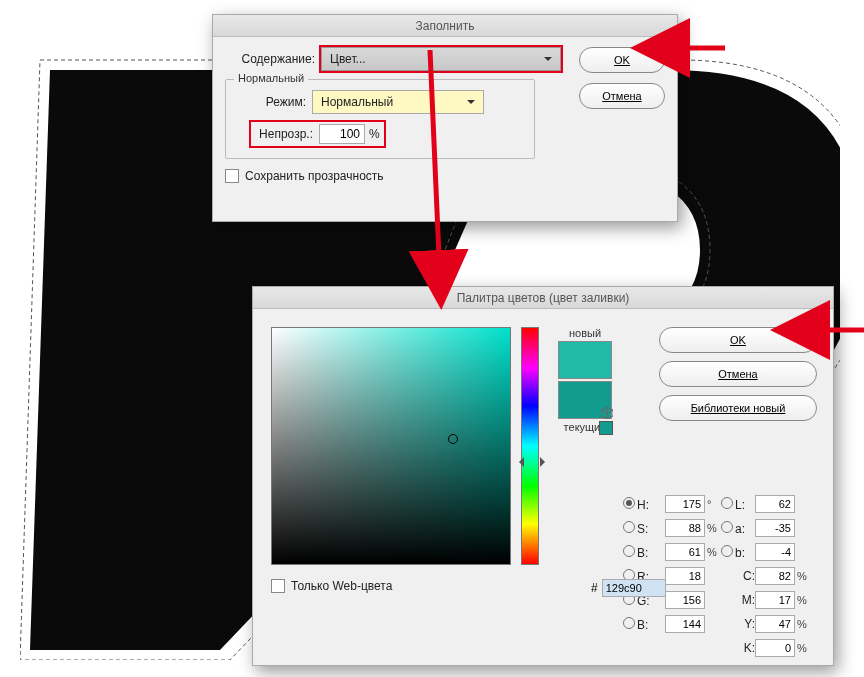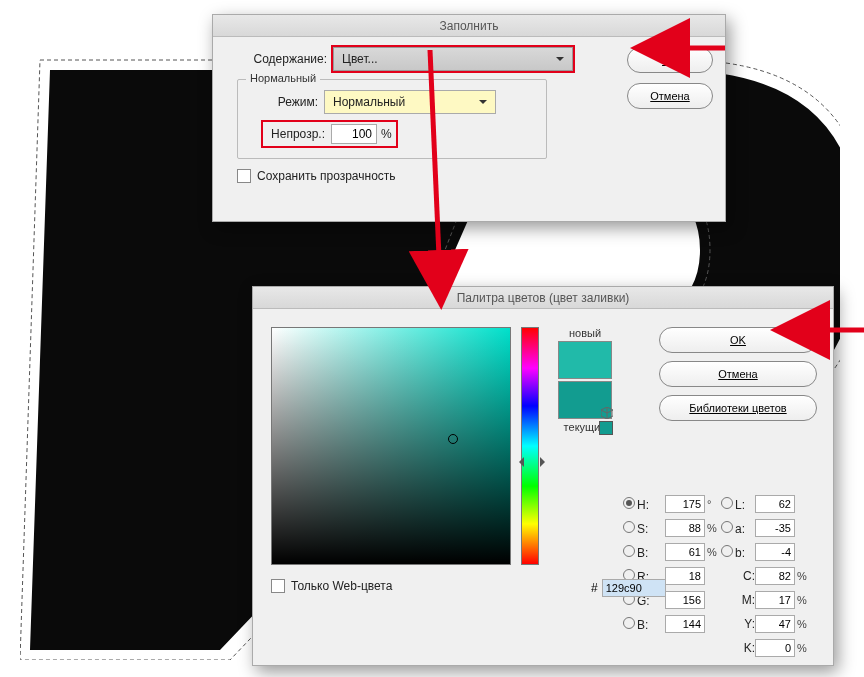--- a/index.html
+++ b/index.html
@@ -7,22 +7,22 @@
 
   
   .bg-shape { position: absolute; top: 20px; left: 20px; width: 820px; height: 640px; }
   .bg-shape svg { width: 100%; height: 100%; }
 
   
   .dialog { position: absolute; background: #f0f0f0; border: 1px solid #aaa; box-shadow: 4px 6px 16px rgba(0,0,0,.4); }
   .dialog-title { height: 22px; line-height: 22px; text-align: center; font-size: 12px; color: #555; background: linear-gradient(#e8e8e8,#d8d8d8); border-bottom: 1px solid #bbb; }
 
   
-  .fill-dlg { top: 14px; left: 212px; width: 514px; height: 208px; }
-  .fill-body { padding: 10px 24px; position: relative; height: 184px; }
+  .fill-dlg { top: 14px; left: 212px; width: 466px; height: 208px; }
+  .fill-body { padding: 10px 12px; position: relative; height: 184px; }
 
   .row { display: flex; align-items: center; margin-bottom: 8px; font-size: 12px; color: #222; }
   .lbl { text-align: right; margin-right: 6px; }
 
   .dropdown { display: flex; align-items: center; justify-content: space-between;
     background: linear-gradient(#d8d8d8,#c8c8c8); border: 1px solid #999; height: 24px;
     padding: 0 22px 0 8px; font-size: 12px; position: relative; cursor: pointer; }
   .dropdown::after { content: ""; position: absolute; right: 8px; top: 9px; border: 4px solid transparent; border-top-color: #333; }
 
   .content-dd { width: 240px; }
@@ -151,21 +151,21 @@
     <div class="cube-icon">
       <svg viewBox="0 0 12 12">
           <path d="M6 0 L12 3 L12 9 L6 12 L0 9 L0 3 Z M6 0 L6 6 L12 3 M6 6 L0 3 M6 6 L6 12" fill="none" stroke="#666" stroke-width="1"></path>
         </svg>
     </div>
     <div class="cur-swatch-sm"></div>
 
     <div class="picker-btns">
       <div class="pill-btn">OK</div>
       <div class="pill-btn">Отмена</div>
-      <div class="pill-btn">Библиотеки цветов</div>
+      <div class="pill-btn">Библиотеки новый</div>
     </div>
 
     <div class="val-grid" style="left:370px; grid-template-columns:42px 42px 14px 34px 42px 14px;">
       <span><span class="radio sel"></span><span>H:</span></span>
       <input class="valin" value="175" style="">
         <span class="unit">°</span>
       <span><span class="radio"></span><span>L:</span></span>
       <input class="valin" value="62" style="">
         <span class="unit"></span>
 

